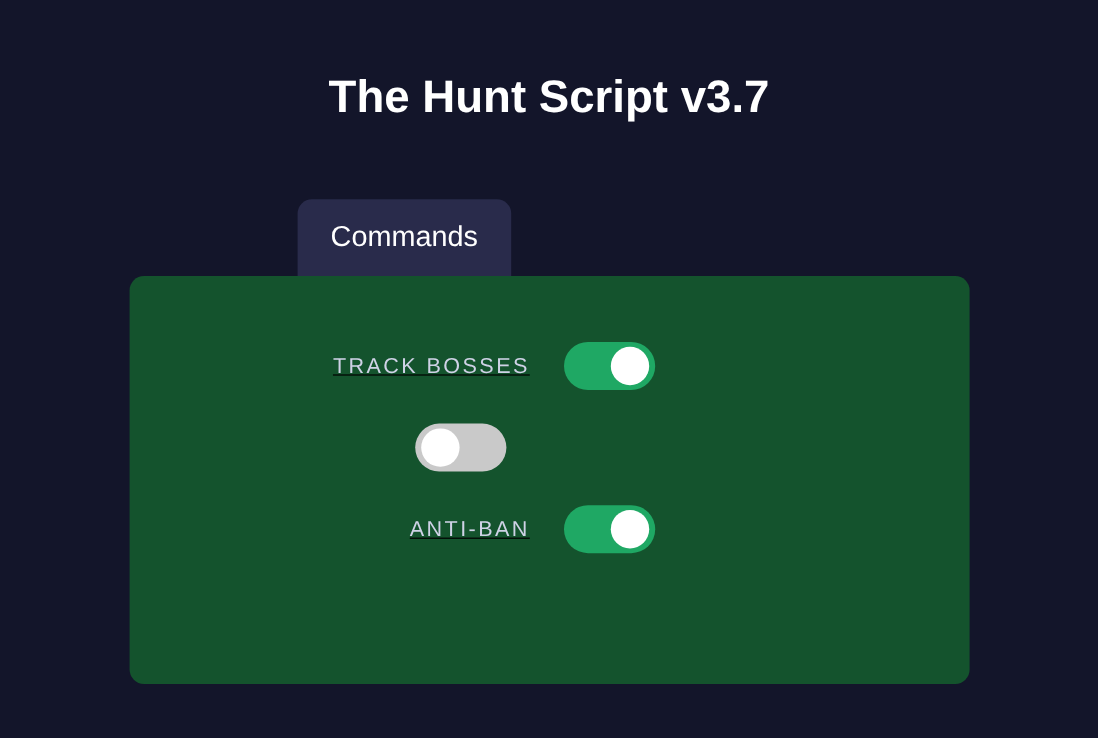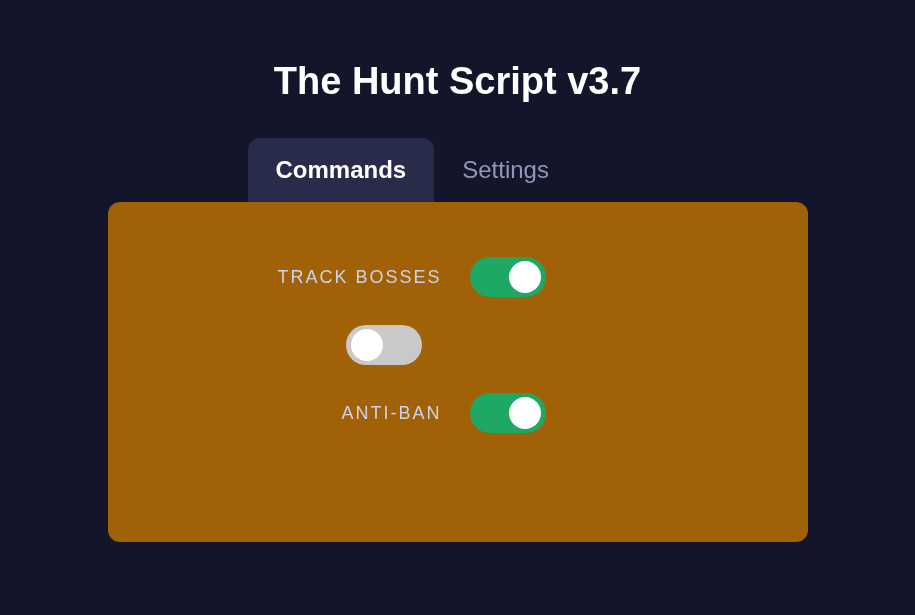--- a/index.html
+++ b/index.html
@@ -9,20 +9,21 @@
     background: #13152a;
     font-family: 'Segoe UI', Arial, sans-serif;
     overflow: hidden;
   }
   .container {
     width: 100%;
     display: flex;
     flex-direction: column;
     align-items: center;
     padding-top: 60px;
+    gap: 28px;
   }
   .title {
     color: #ffffff;
     font-size: 38px;
     font-weight: 700;
     margin-bottom: 35px;
   }
   .panel-wrap {
     position: relative;
     width: 700px;
@@ -37,27 +38,28 @@
     padding: 18px 28px 18px 28px;
     color: #9296b9;
     font-size: 24px;
     font-weight: 500;
     cursor: pointer;
     border-radius: 12px 12px 0 0;
   }
   .tab.active {
     background: #292b4b;
     color: #ffffff;
-    font-weight: 700;
+    font-weight: 400;
   }
   .panel {
-    background: #a16207;
+    background: #14532d;
     border-radius: 12px;
     padding: 55px 40px 55px 36px;
     min-height: 340px;
+    text-decoration: underline;
   }
   .row {
     display: flex;
     align-items: center;
     justify-content: center;
     gap: 28px;
     margin-bottom: 28px;
   }
   .row:last-child { margin-bottom: 0; }
   .row-label {
@@ -93,23 +95,20 @@
 <body>
 
 <div class="container">
   <h1 class="title">The Hunt Script v3.7</h1>
 
   <div class="panel-wrap">
     <div class="tabs">
       <div class="tab active">
         <span>Commands</span>
       </div>
-      <div class="tab">
-        <span>Settings</span>
-      </div>
     </div>
 
     <div class="panel">
 
       <div class="row">
         <div class="row-label">TRACK BOSSES</div>
         <div class="toggle-col">
           <div class="toggle on">
             <div class="knob"></div>
           </div>

